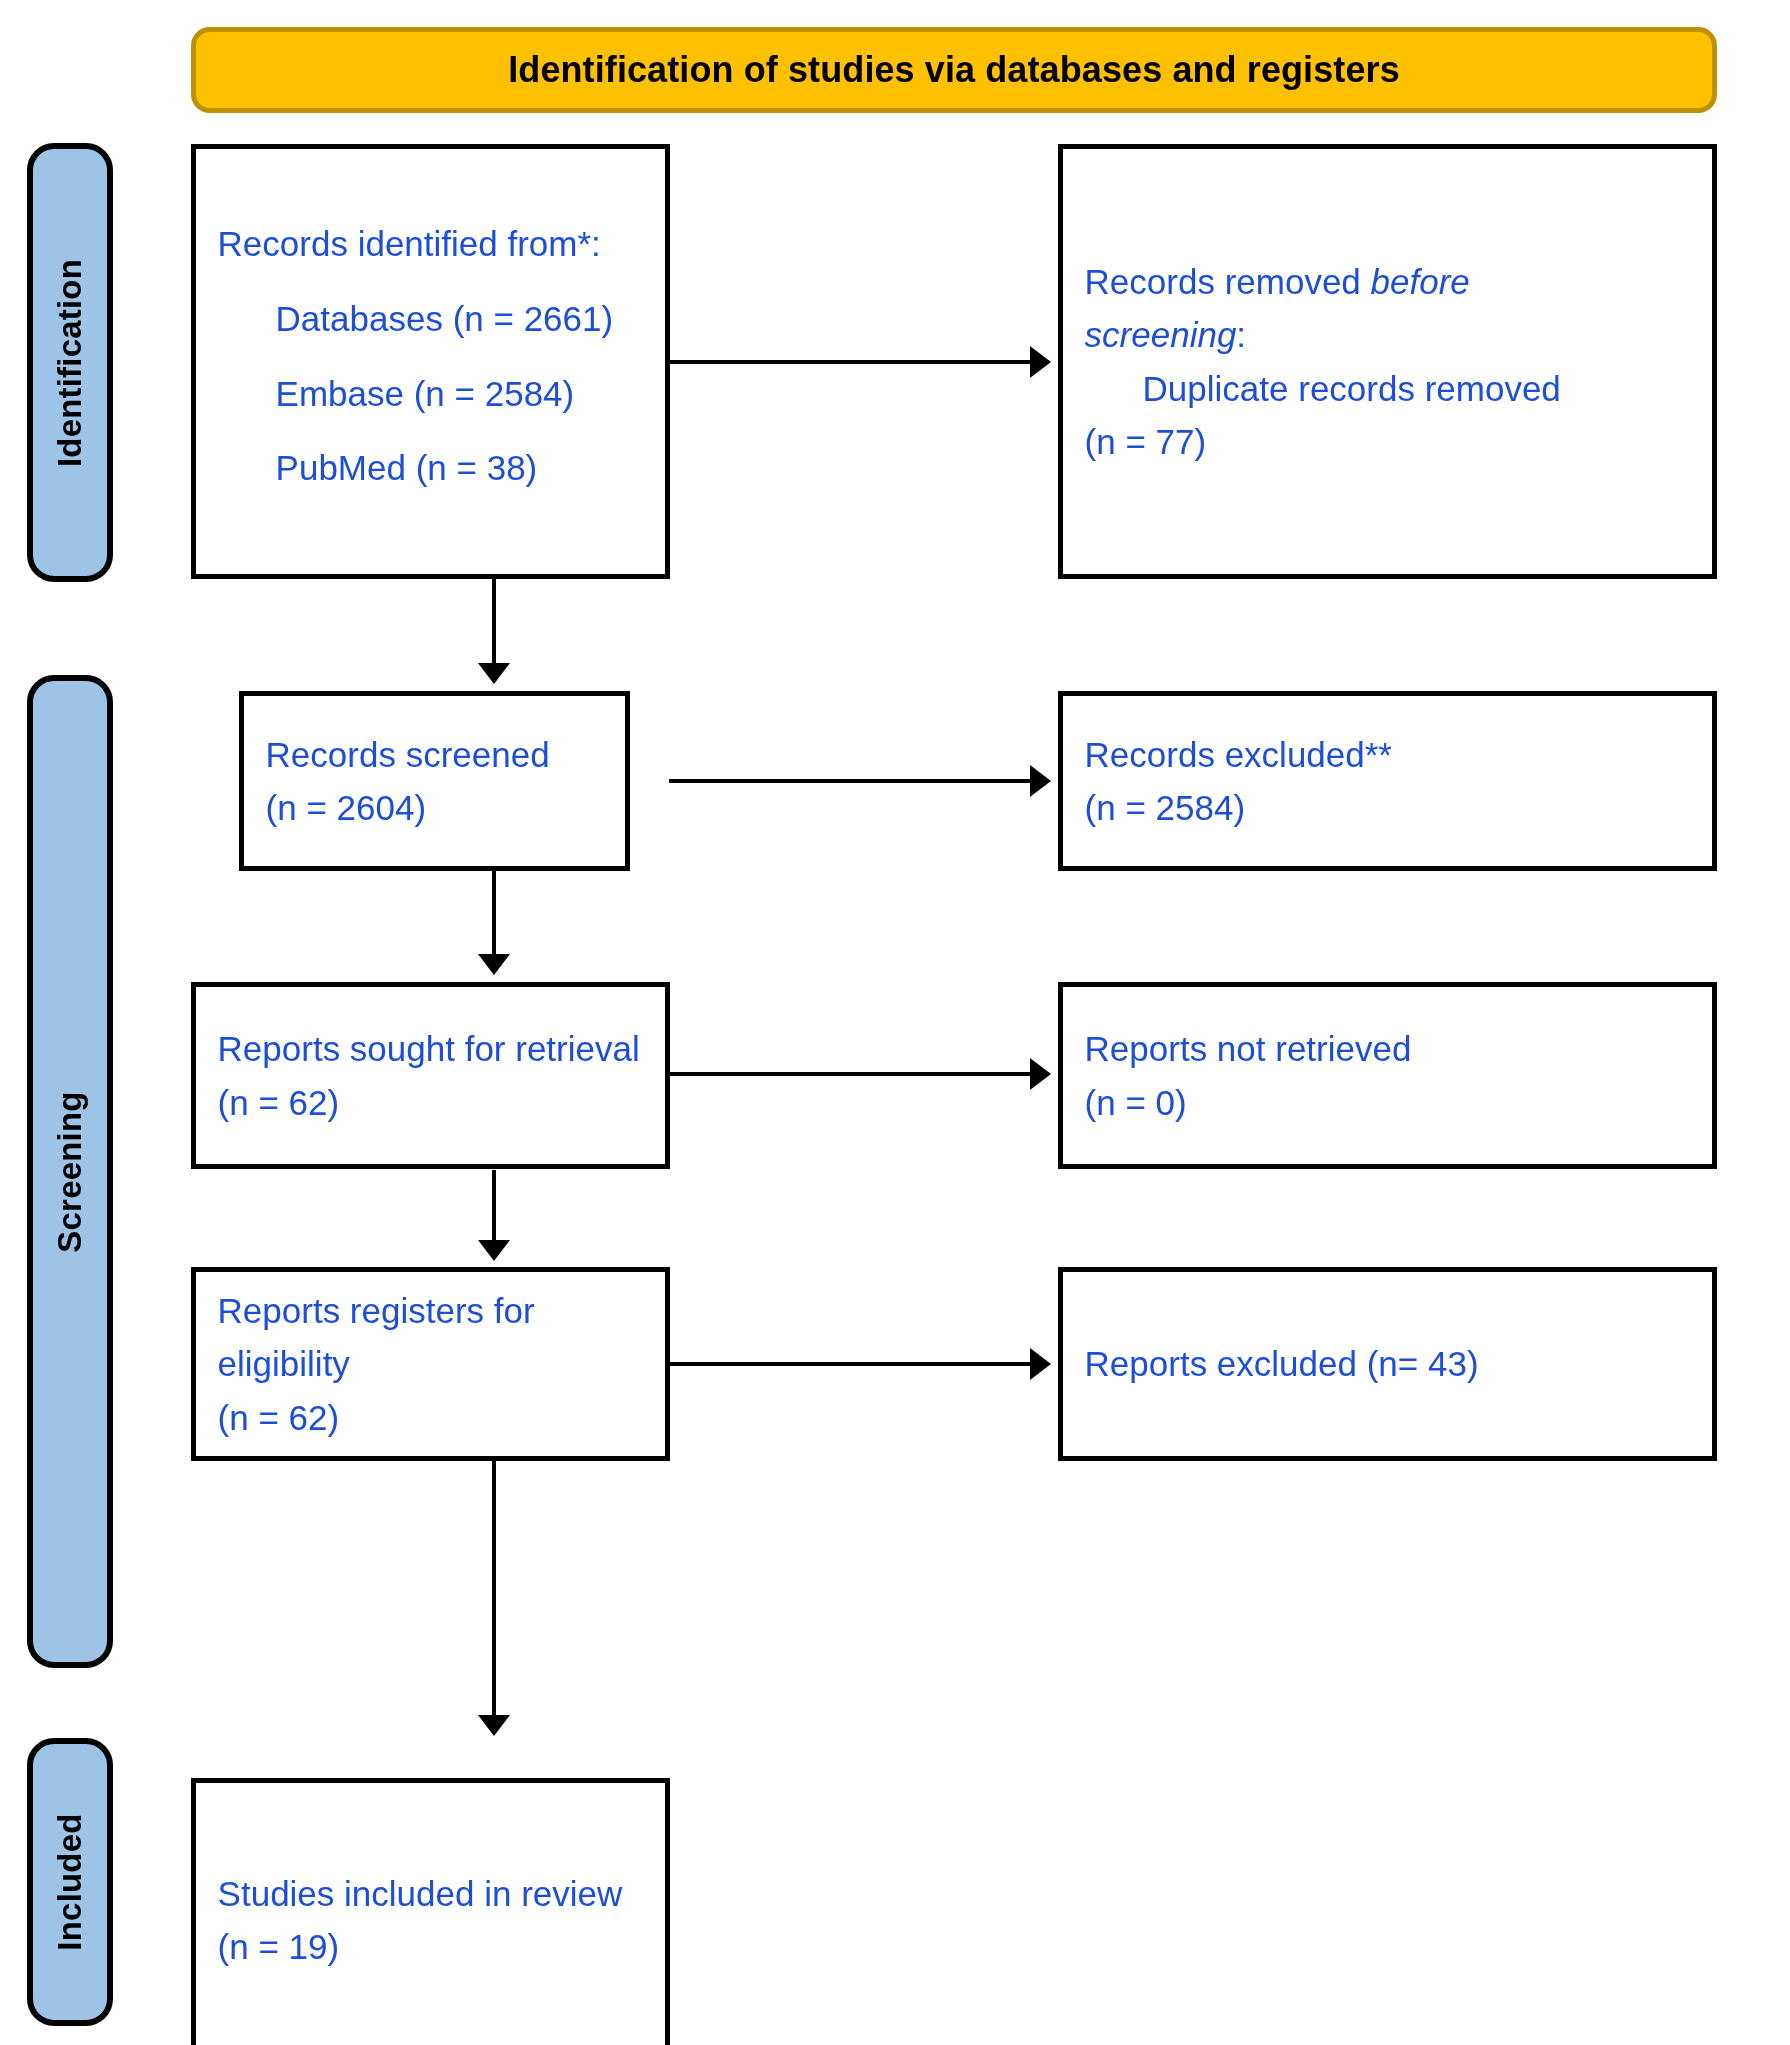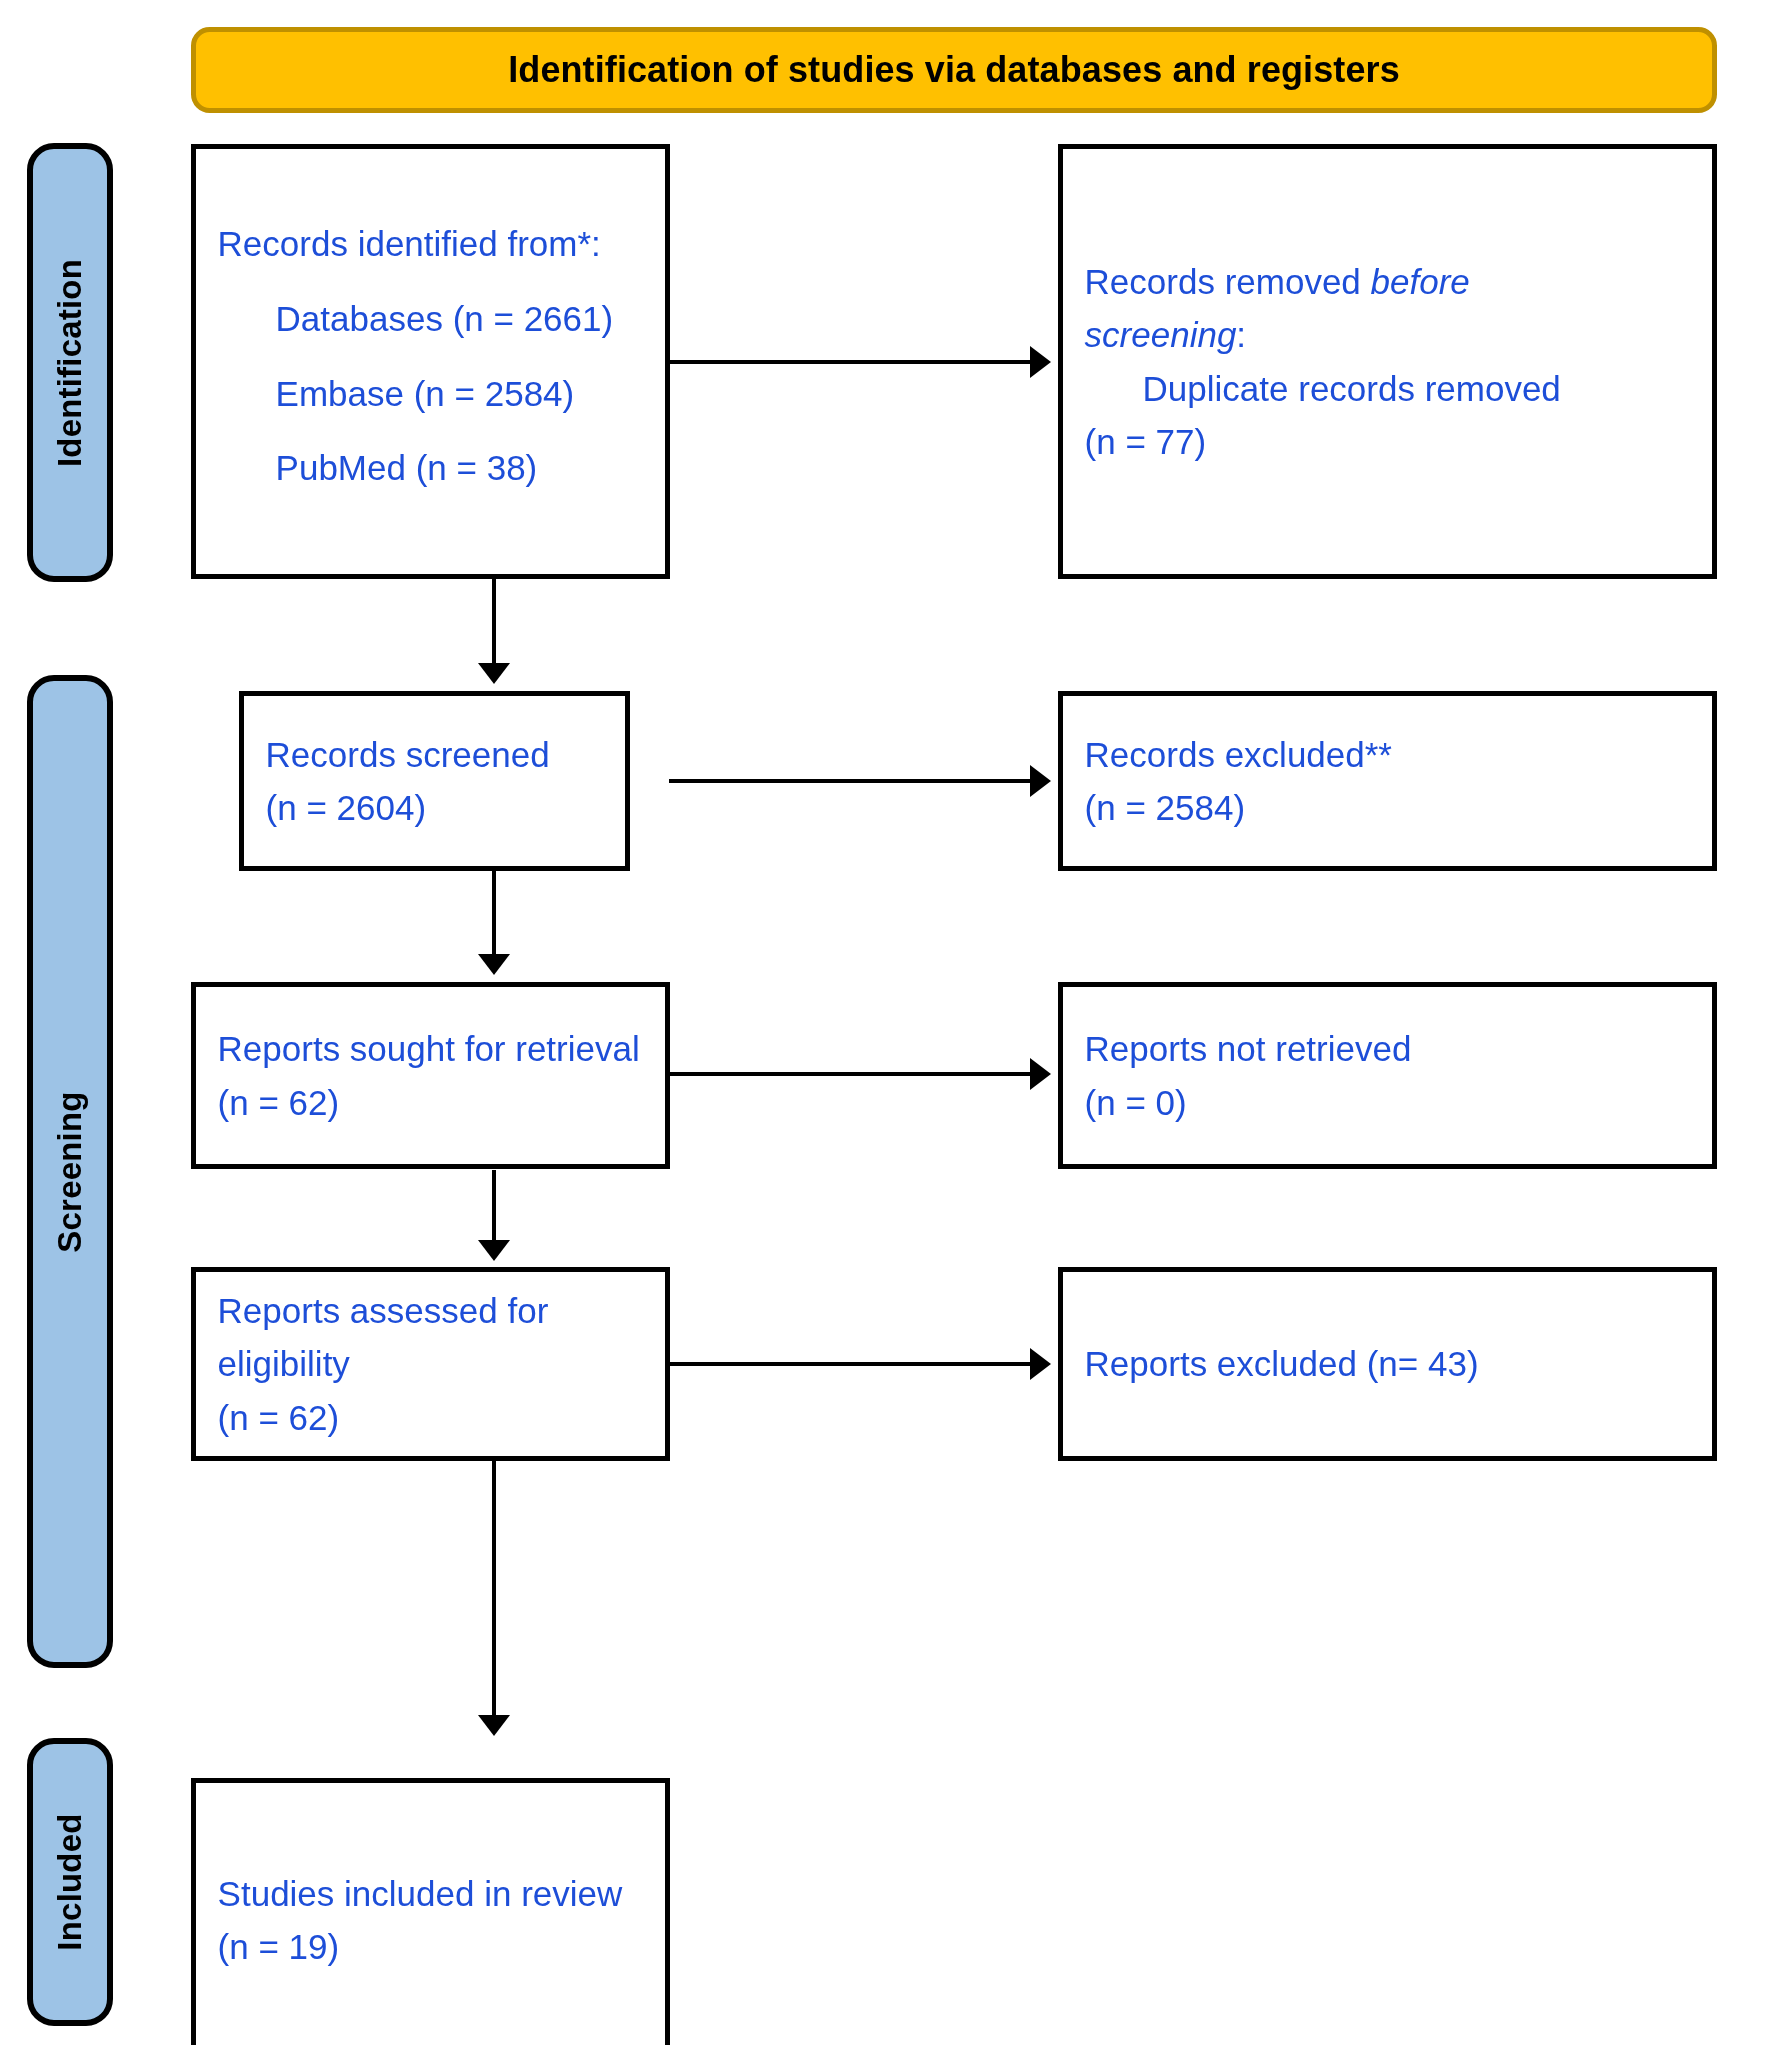--- a/index.html
+++ b/index.html
@@ -210,21 +210,21 @@
 
   <div class="box" id="box-notretr">
     <div class="box-text">
       <span>Reports not retrieved</span><br>
       <span>(n = 0)</span>
     </div>
   </div>
 
   <div class="box" id="box-assessed">
     <div class="box-text">
-      <span>Reports assessed for eligibility</span><br>
+      <span>Reports registers for eligibility</span><br>
       <span>(n = 62)</span>
     </div>
   </div>
 
   <div class="box" id="box-excluded2">
     <div class="box-text">
       <span>Reports excluded (n= 43)</span>
     </div>
   </div>
 

